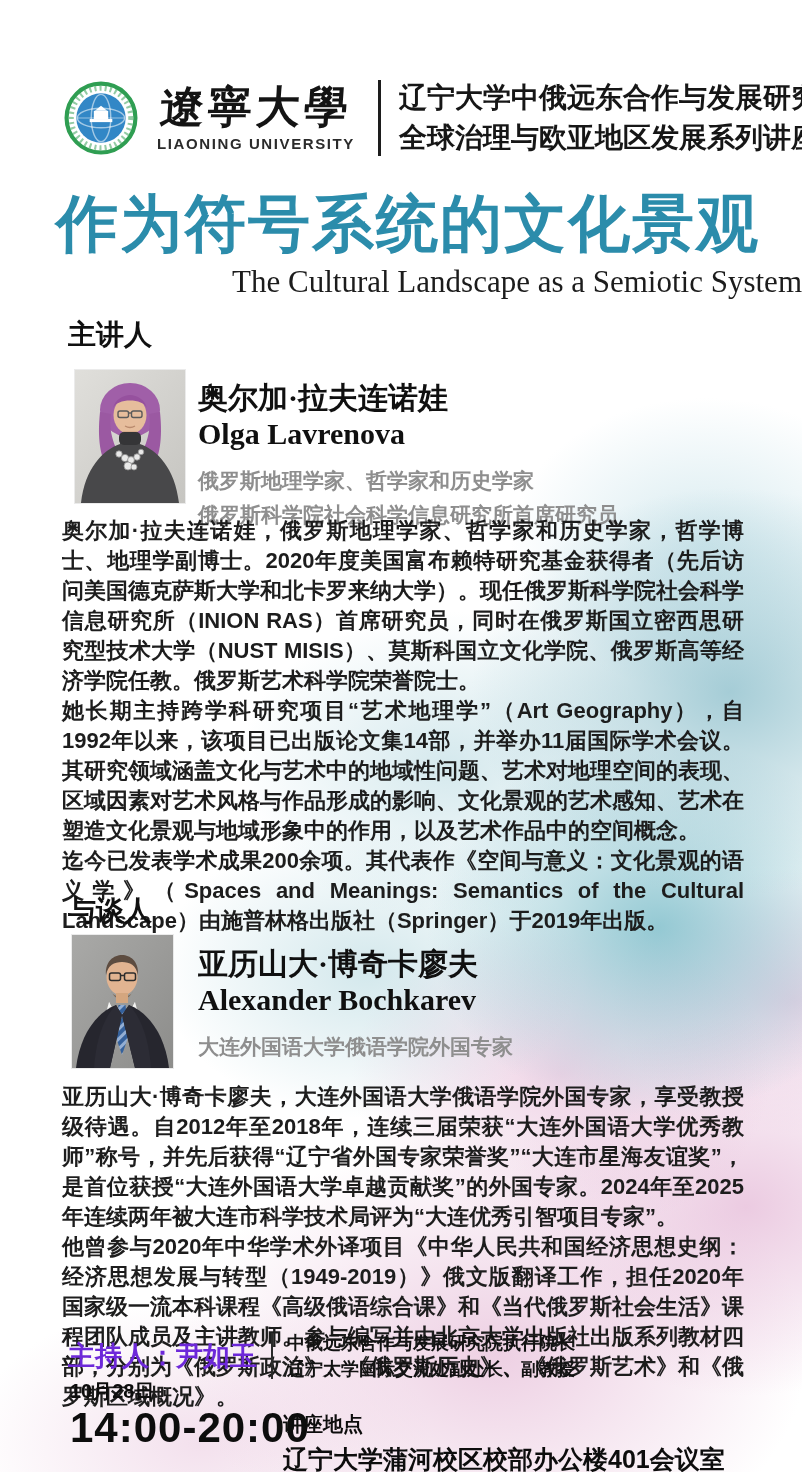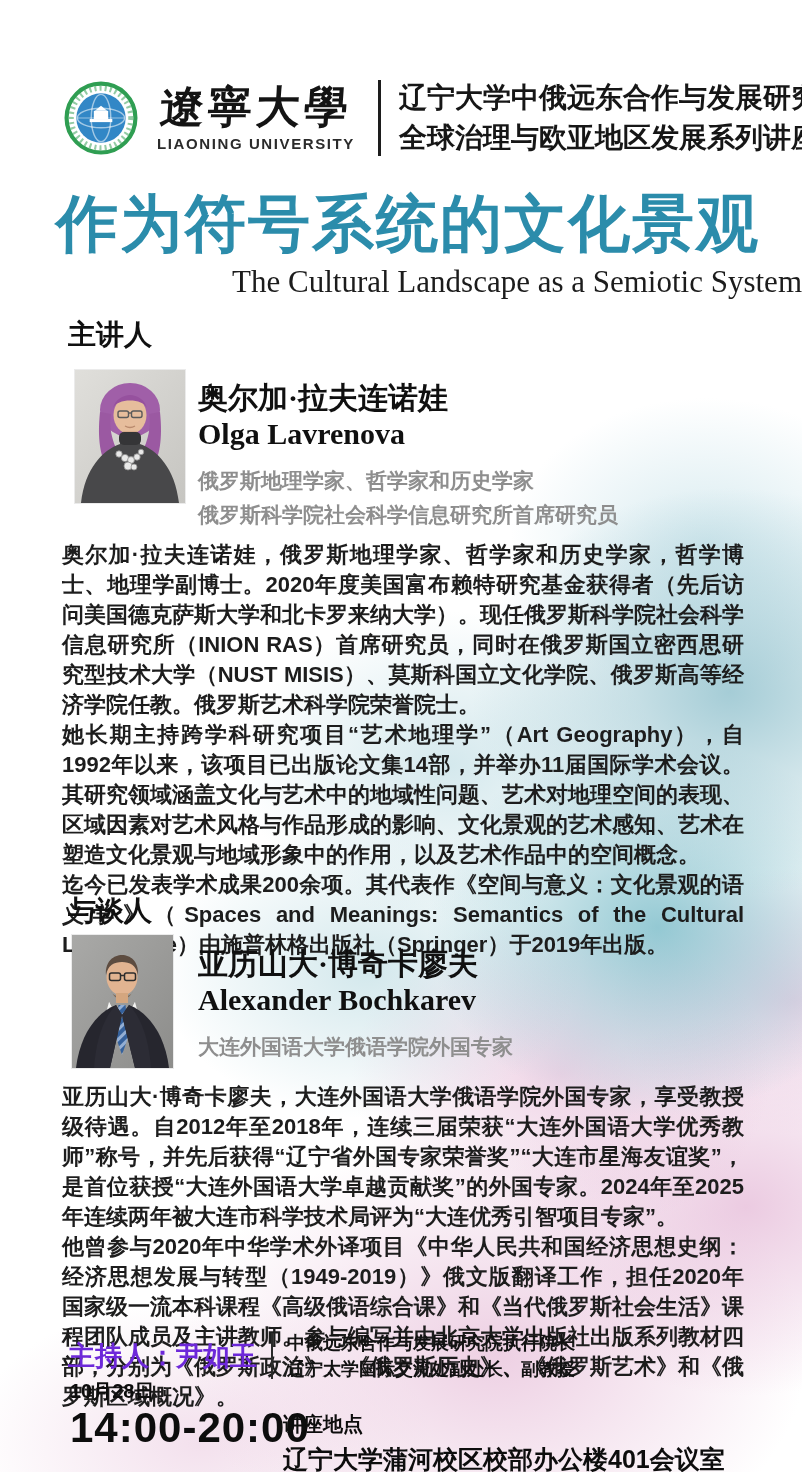--- a/index.html
+++ b/index.html
@@ -66,21 +66,21 @@
   .info1{top:380px;}
   .info2{top:946px;}
   .name-cn{font-family:"Liberation Serif",serif;font-weight:bold;font-size:30px;line-height:36px;color:#101010;}
   .name-en{font-family:"Liberation Serif",serif;font-weight:bold;font-size:30px;line-height:36px;color:#101010;}
   .roles{margin-top:12px;font-size:21px;line-height:34px;color:#8e8e8e;font-weight:600;}
 
   
   .bio{position:absolute;left:62px;width:682px;font-size:22px;line-height:30px;
        font-weight:600;color:#1d1d1d;text-align:justify;}
   .bio p{margin:0;}
-  .bio1{top:540px;}
+  .bio1{top:516px;}
   .bio2{top:1082px;}
 
   
   .host{position:absolute;top:1330px;left:68px;display:flex;align-items:center;}
   .host-label{font-family:"Liberation Serif",serif;font-weight:bold;font-size:27px;color:#6d28d9;white-space:nowrap;}
   .vdiv2{width:2px;height:46px;background:#2a2a2a;margin:0 14px;}
   .host-titles{font-size:18px;font-weight:800;line-height:26px;color:#121212;white-space:nowrap;}
 
   
   .f-left{position:absolute;top:1378px;left:70px;}

